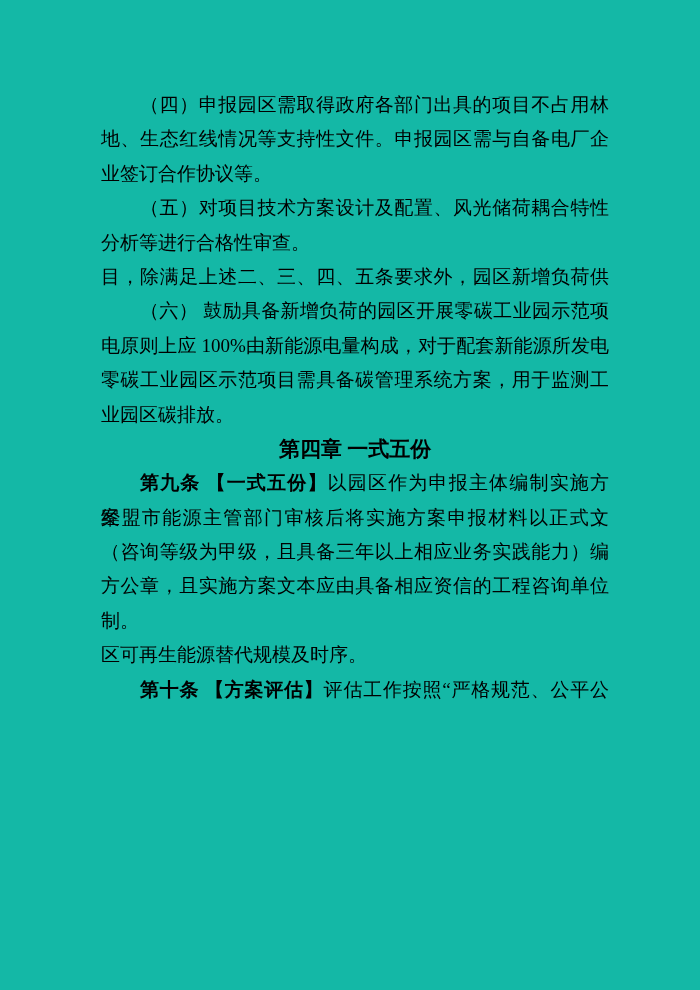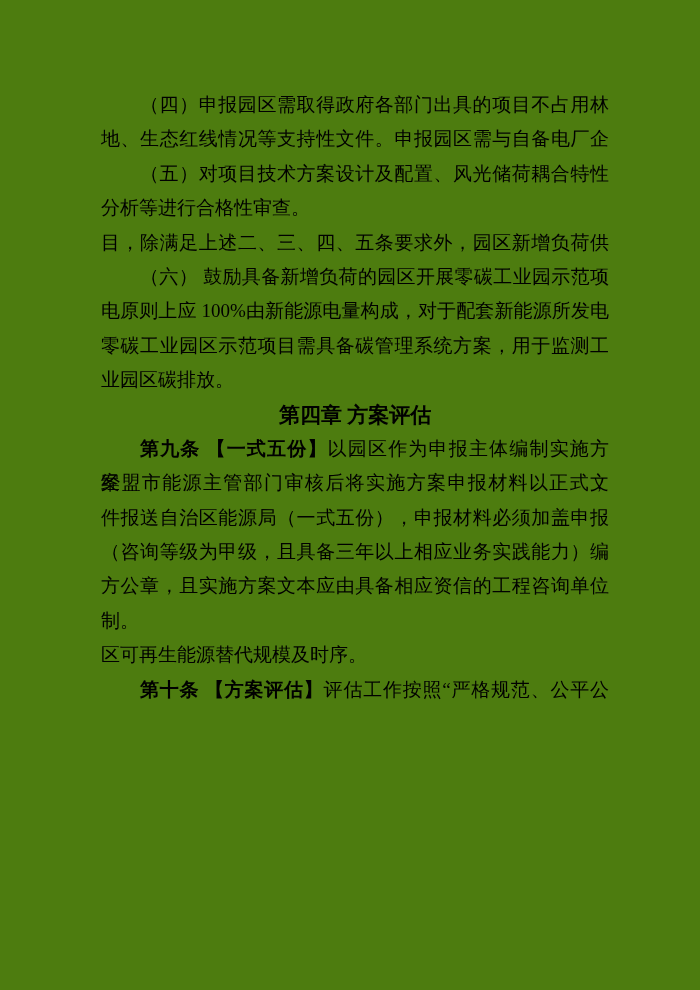--- a/index.html
+++ b/index.html
@@ -4,21 +4,21 @@
 <style>
   html, body {
     margin: 0;
     padding: 0;
     background: #ffffff;
   }
   .page {
     position: relative;
     width: 700px;
     height: 990px;
-    background: #4d7c0f;
+    background: #14b8a6;
     overflow: hidden;
     font-family: "Liberation Serif", "DejaVu Serif", serif;
     color: #000000;
   }
   .text-block {
     position: absolute;
     left: 101px;
     top: 88px;
     width: 508px;
   }
@@ -48,30 +48,30 @@
     font-weight: bold;
   }
 </style>
 </head>
 <body>
 
 <div class="page">
   <div class="text-block">
       <div class="line indent fill"><span>（四）申报园区需取得政府各部门出具的项目不占用林</span></div>
       <div class="line fill"><span>地、生态红线情况等支持性文件。申报园区需与自备电厂企</span></div>
+      <div class="line"><span>业签订合作协议等。</span></div>
       <div class="line indent fill"><span>（五）对项目技术方案设计及配置、风光储荷耦合特性</span></div>
       <div class="line"><span>分析等进行合格性审查。</span></div>
       <div class="line fill"><span>目，除满足上述二、三、四、五条要求外，园区新增负荷供</span></div>
       <div class="line indent fill"><span>（六） 鼓励具备新增负荷的园区开展零碳工业园示范项</span></div>
       <div class="line fill"><span>电原则上应 100%由新能源电量构成，对于配套新能源所发电</span></div>
       <div class="line fill"><span>零碳工业园区示范项目需具备碳管理系统方案，用于监测工</span></div>
       <div class="line"><span>业园区碳排放。</span></div>
-      <div class="line heading"><span class="bold">第四章 方案评估</span></div>
+      <div class="line heading"><span class="bold">第四章 一式五份</span></div>
       <div class="line indent fill"><span class="bold">第九条 【一式五份】</span><span>以园区作为申报主体编制实施方案，</span></div>
       <div class="line fill"><span>经盟市能源主管部门审核后将实施方案申报材料以正式文</span></div>
-      <div class="line fill"><span>件报送自治区能源局（一式五份），申报材料必须加盖申报</span></div>
       <div class="line fill"><span>（咨询等级为甲级，且具备三年以上相应业务实践能力）编</span></div>
       <div class="line fill"><span>方公章，且实施方案文本应由具备相应资信的工程咨询单位</span></div>
       <div class="line"><span>制。</span></div>
       <div class="line"><span>区可再生能源替代规模及时序。</span></div>
       <div class="line indent fill"><span class="bold">第十条 【方案评估】</span><span>评估工作按照“严格规范、公平公</span></div>
     </div>
 </div>
 
 </body></html>

